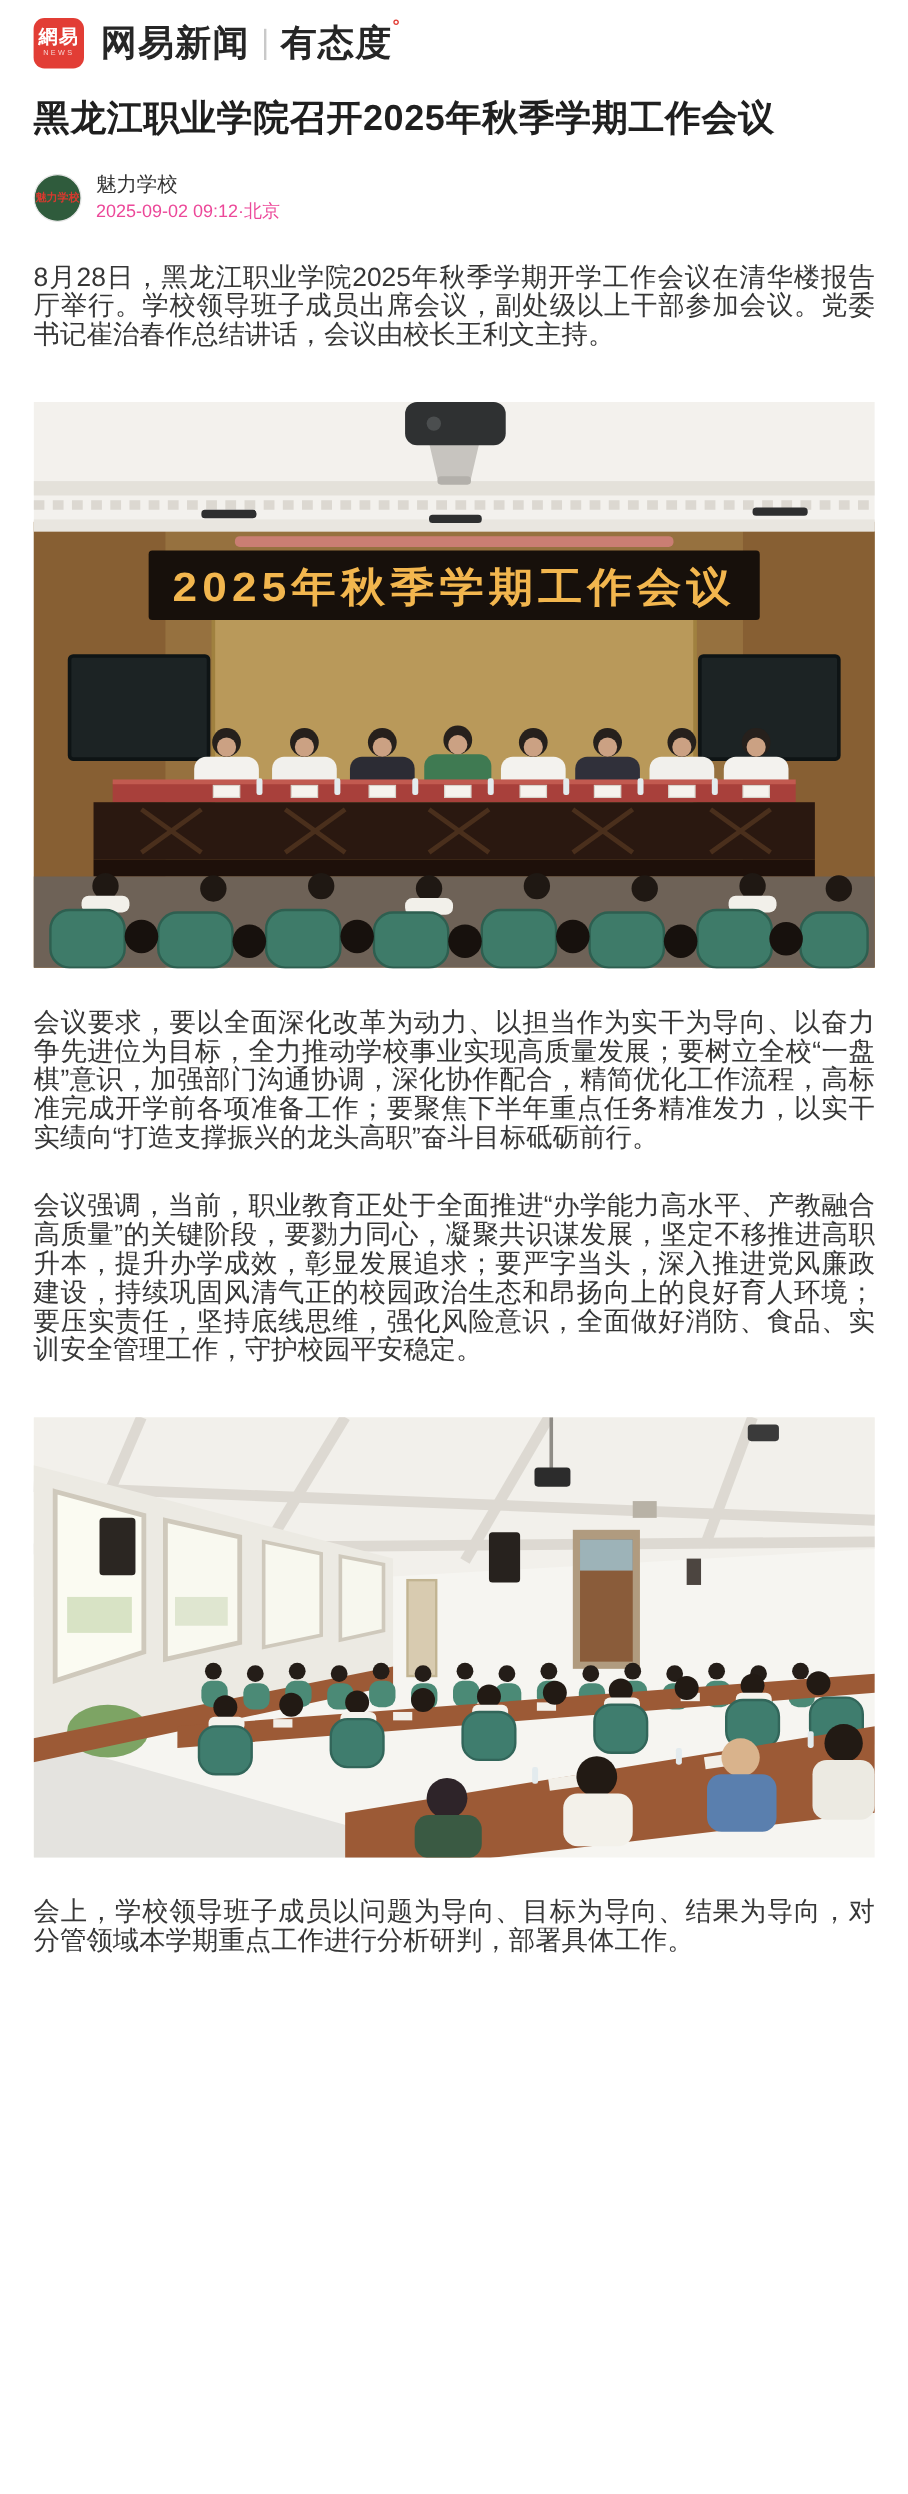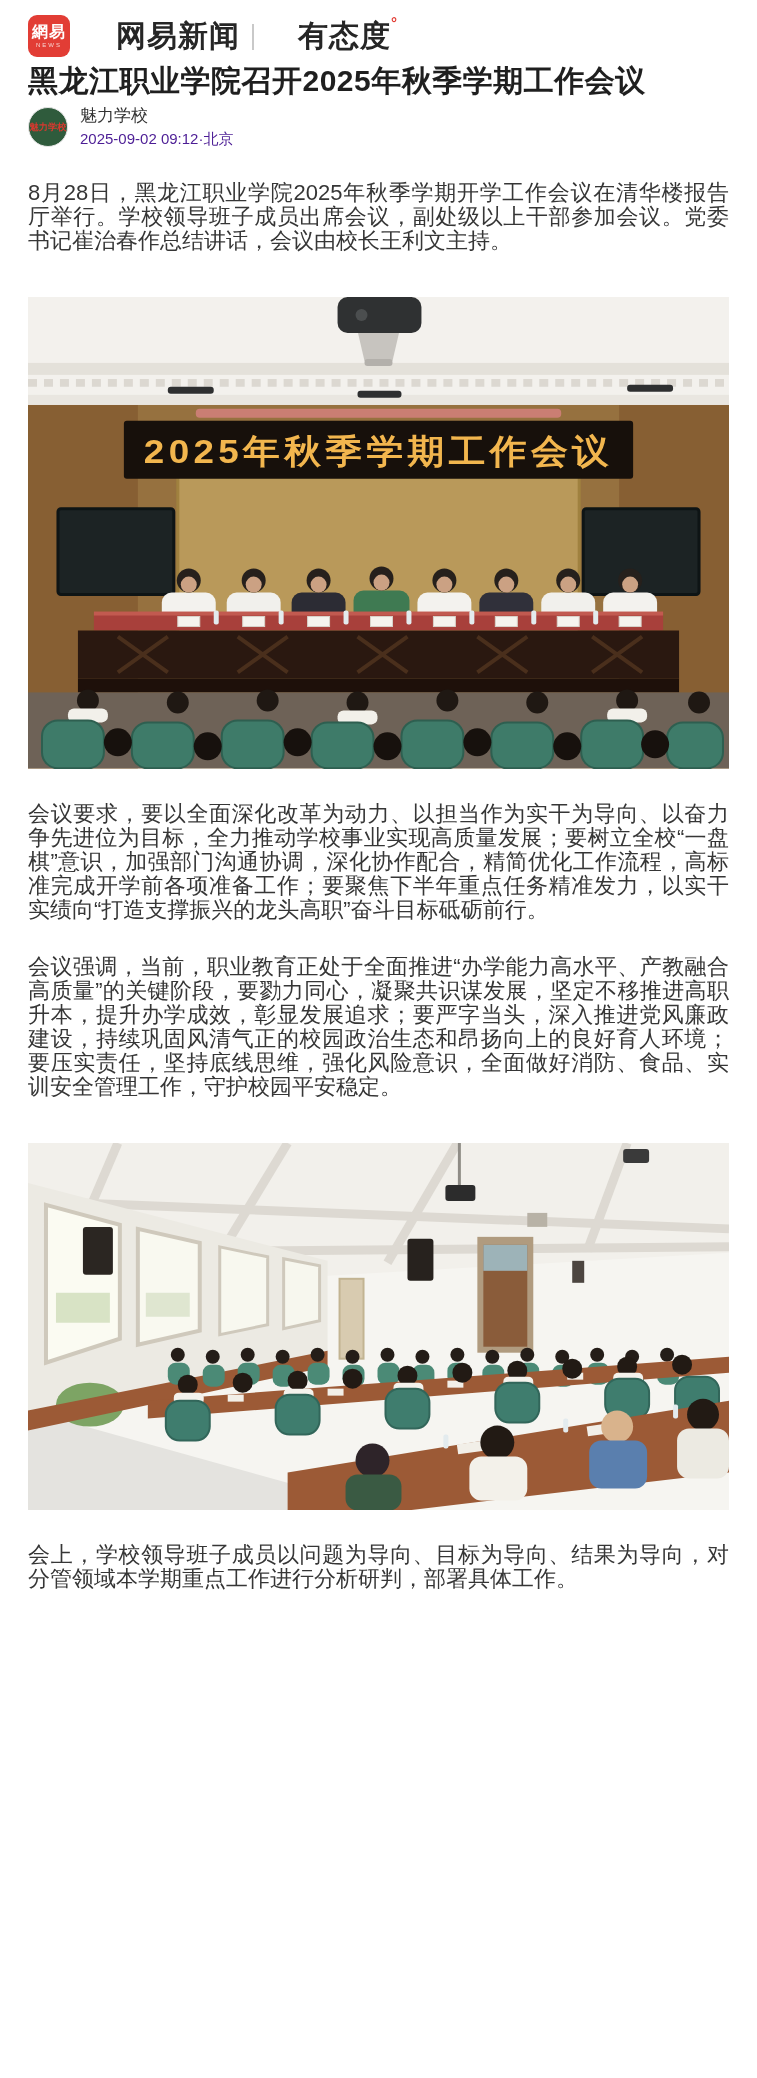--- a/index.html
+++ b/index.html
@@ -14,35 +14,35 @@
   
   .site-header { display:flex; align-items:center; gap:14px; padding-top:12px; height:60px; }
   .logo {
     width:42px; height:42px; background:#e23d35; border-radius:9px;
     color:#fff; display:flex; flex-direction:column; align-items:center; justify-content:center;
     flex:0 0 auto;
   }
   .logo-cn { font-size:16px; font-weight:bold; letter-spacing:1px; line-height:1; }
   .logo-sub { font-size:6px; letter-spacing:2px; margin-top:2px; color:#f6d4d1; line-height:1; }
   .brand-text { display:flex; align-items:flex-start; }
-  .brand-name, .brand-slogan { font-size:30px; font-weight:700; color:#262626; letter-spacing:1px;margin-left:32px; }
+  .brand-name, .brand-slogan { font-size:30px; font-weight:700; color:#262626; letter-spacing:1px; }
   .brand-divider { width:2px; height:26px; background:#c9c9c9; margin:8px 12px 0 12px; }
   .slogan-mark { color:#e23d35; font-size:15px; font-weight:700; margin-top:-2px; }
 
   
-  .article-title { font-size:30px; line-height:42px; font-weight:700; color:#1f1f1f; letter-spacing:0.5px; }
-  .author-row { display:flex; align-items:center; gap:12px; margin-top:4px; }
+  .article-title { font-size:30px; line-height:42px; font-weight:700; color:#1f1f1f; margin-top:18px; letter-spacing:0.5px; }
+  .author-row { display:flex; align-items:center; gap:12px; margin-top:24px; }
   .avatar {
     width:40px; height:40px; border-radius:50%; background:#2f5b3c;
     display:flex; align-items:center; justify-content:center; overflow:hidden;
     border:1px solid #e6e6e6; flex:0 0 auto;
   }
   .avatar span { color:#d8392f; font-size:10px; font-weight:700; white-space:nowrap; transform:scale(.92); }
   .author-name { font-size:17px; color:#333; line-height:1.2; }
-  .author-meta { font-size:15px; color:#4c1d95; margin-top:4px; line-height:1.2; }
+  .author-meta { font-size:15px; color:#ec4899; margin-top:4px; line-height:1.2; }
 
   
   .body-p { font-size:22px; line-height:24px; color:#363636; text-align:justify; margin-top:33px; }
   figure.photo { width:701px; margin-top:44px; }
   figure.photo svg { display:block; width:100%; height:auto; }
   .fig2 { margin-top:36px; }
 </style>
 </head>
 <body>
 

